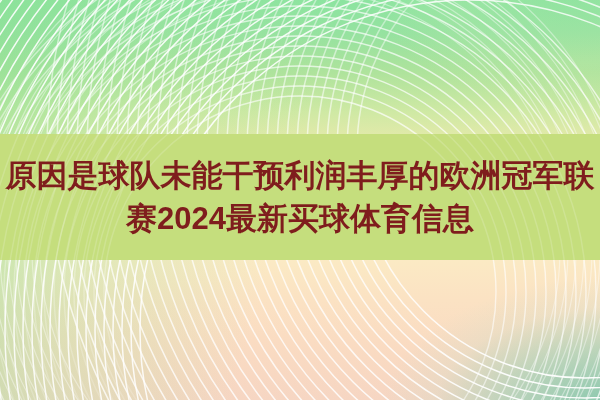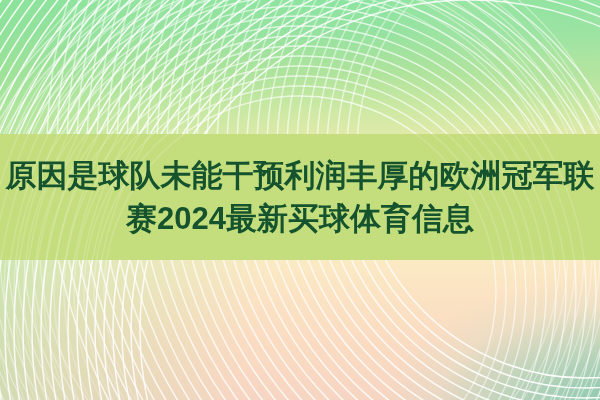--- a/index.html
+++ b/index.html
@@ -115,21 +115,21 @@
     height: 400px;
     display: block;
   }
 
   .headline {
     position: relative;
     z-index: 2;
     margin: 0;
     width: 600px;
     text-align: center;
-    color: #14532d;
+    color: #7f1d1d;
     font-family: "Liberation Sans", "DejaVu Sans", sans-serif;
     font-weight: bold;
     font-size: 31px;
     line-height: 43px;
     letter-spacing: 0px;
     white-space: pre-line;
     padding: 0 2px;
     box-sizing: border-box;
   }
 </style>

